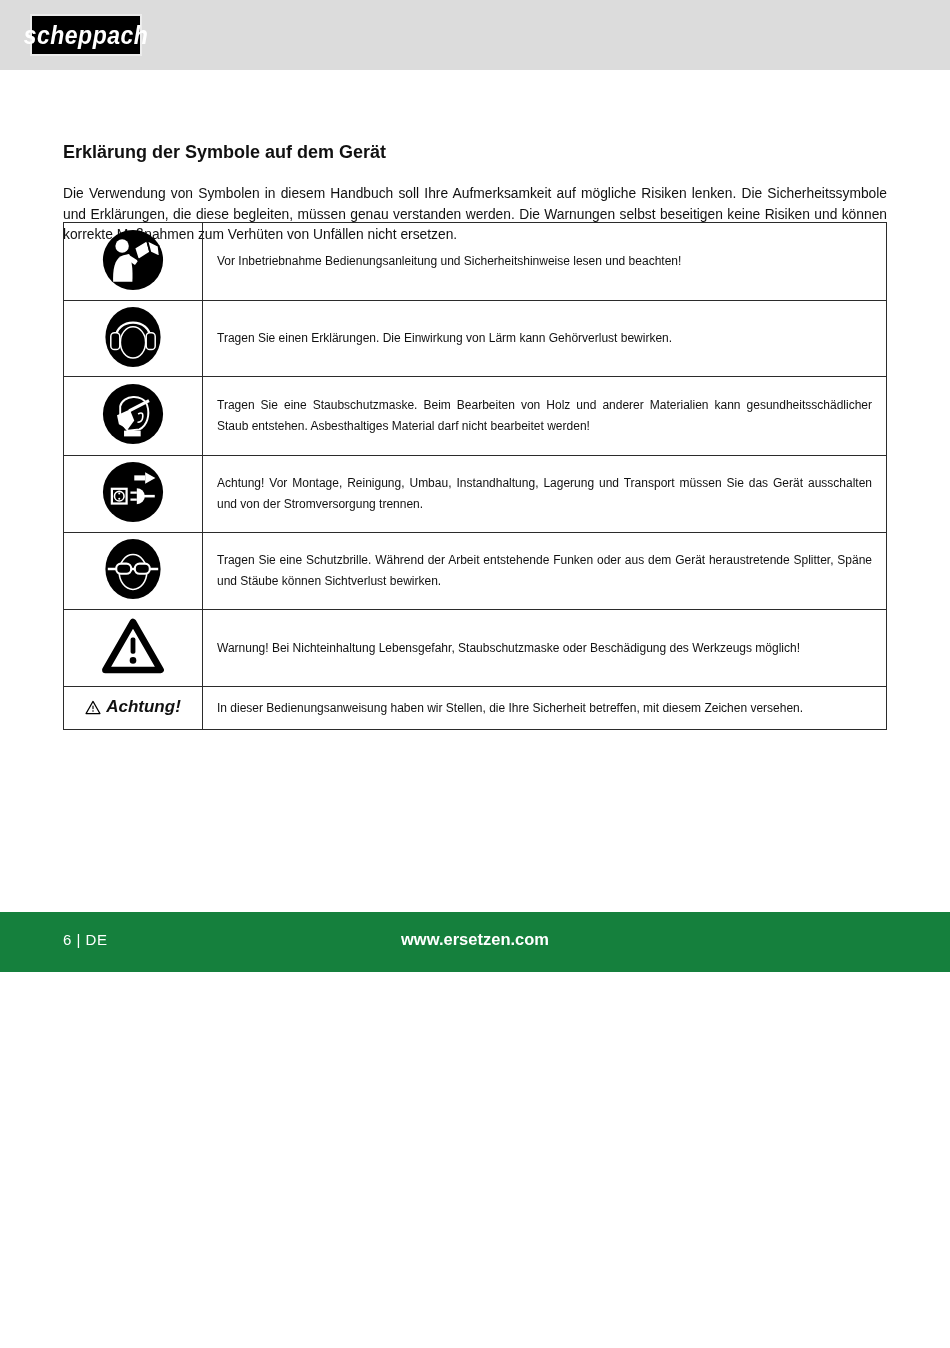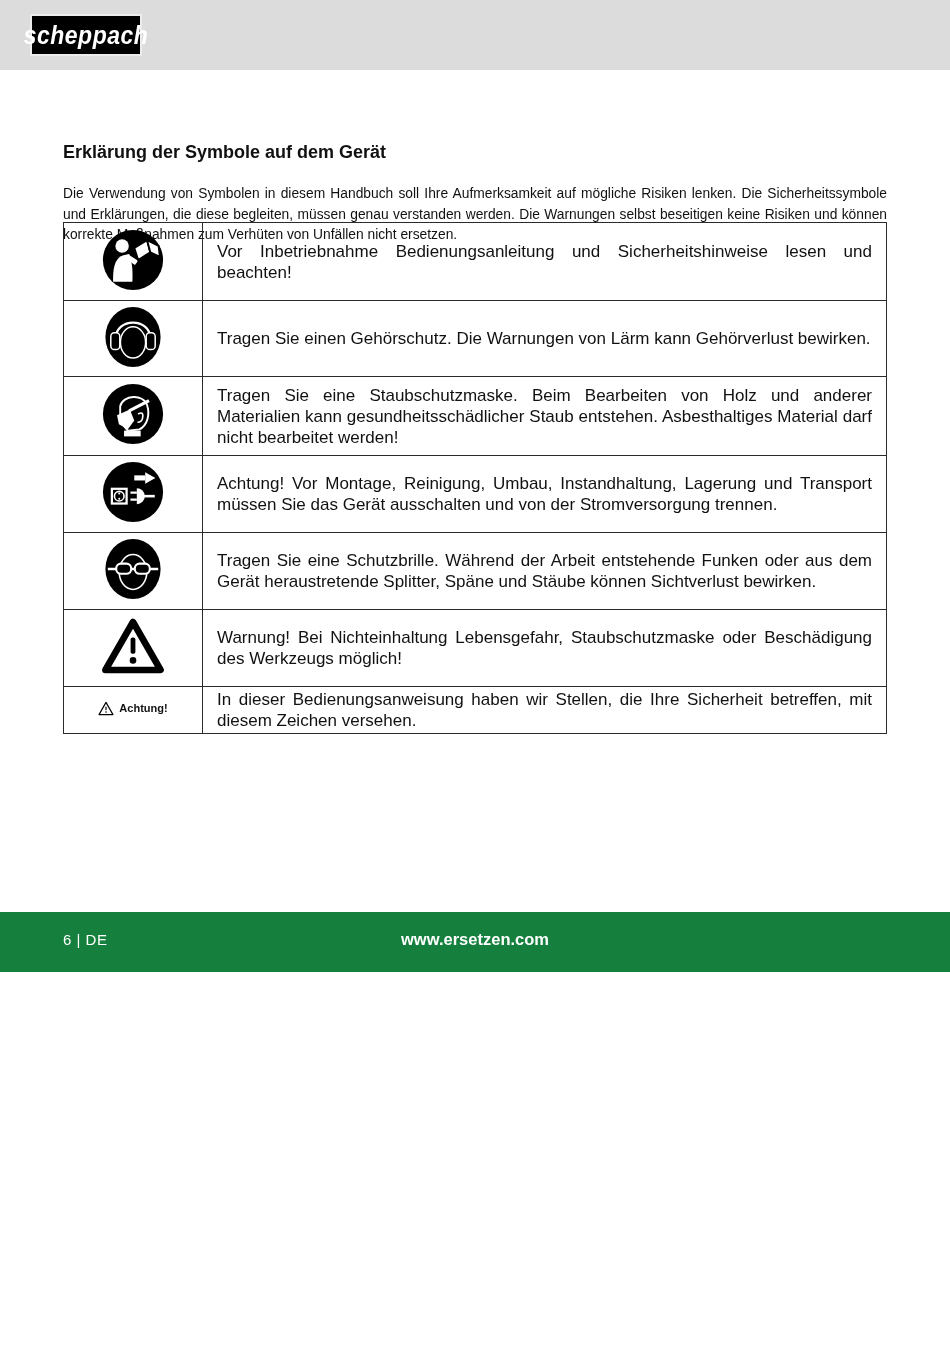--- a/index.html
+++ b/index.html
@@ -66,33 +66,34 @@
   table.symbols td {
     border: 1px solid #2b2b2b;
     vertical-align: middle;
   }
   td.icon-cell {
     width: 139px;
     text-align: center;
   }
   td.text-cell {
     padding: 2px 14px;
-    font-size: 17px;
+    font-size: 12px;
     line-height: 21px;
     text-align: justify;
     color: #111;
   }
   .icon-wrap { display: inline-block; line-height: 0; }
   .attention-label {
     font-weight: 700;
-    font-size: 11px;
+    font-size: 17px;
     display: inline-flex;
     align-items: center;
     gap: 5px;
     color: #111;
+    font-style: italic;
   }
   .footer {
     position: absolute;
     left: 0; bottom: 0;
     width: 100%;
     height: 60px;
     background: #15803d;
     color: #ffffff;
   }
   .footer .page-label {
@@ -158,21 +159,21 @@
             <svg width="60" height="64" viewBox="0 0 100 106">
               <ellipse cx="50" cy="53" rx="46" ry="50" fill="#000"></ellipse>
               <path d="M21,56 C21,20 79,20 79,56" fill="none" stroke="#fff" stroke-width="4"></path>
               <path d="M27,56 C27,27 73,27 73,56" fill="none" stroke="#000" stroke-width="3"></path>
               <ellipse cx="50" cy="62" rx="21" ry="26" fill="#000" stroke="#fff" stroke-width="2.5"></ellipse>
               <rect x="13" y="46" width="15" height="28" rx="6" fill="#000" stroke="#fff" stroke-width="2.5"></rect>
               <rect x="72" y="46" width="15" height="28" rx="6" fill="#000" stroke="#fff" stroke-width="2.5"></rect>
             </svg>
           </span>
         </td>
-        <td class="text-cell">Tragen Sie einen Gehörschutz. Die Warnungen von Lärm kann Gehörverlust bewirken.</td>
+        <td class="text-cell">Tragen Sie einen Erklärungen. Die Einwirkung von Lärm kann Gehörverlust bewirken.</td>
       </tr>
 
       <tr style="height:79px">
         <td class="icon-cell">
           <span class="icon-wrap">
             <svg width="64" height="64" viewBox="0 0 100 100">
               <circle cx="50" cy="50" r="47" fill="#000"></circle>
               <path d="M30,38 C34,20 66,18 72,36 C77,52 72,68 60,74 L42,76 L30,62 Z" fill="#000" stroke="#fff" stroke-width="3"></path>
               <path d="M25,52 L45,43 L52,60 L42,74 L28,66 Z" fill="#fff"></path>
               <path d="M44,45 L75,29" stroke="#fff" stroke-width="5"></path>

